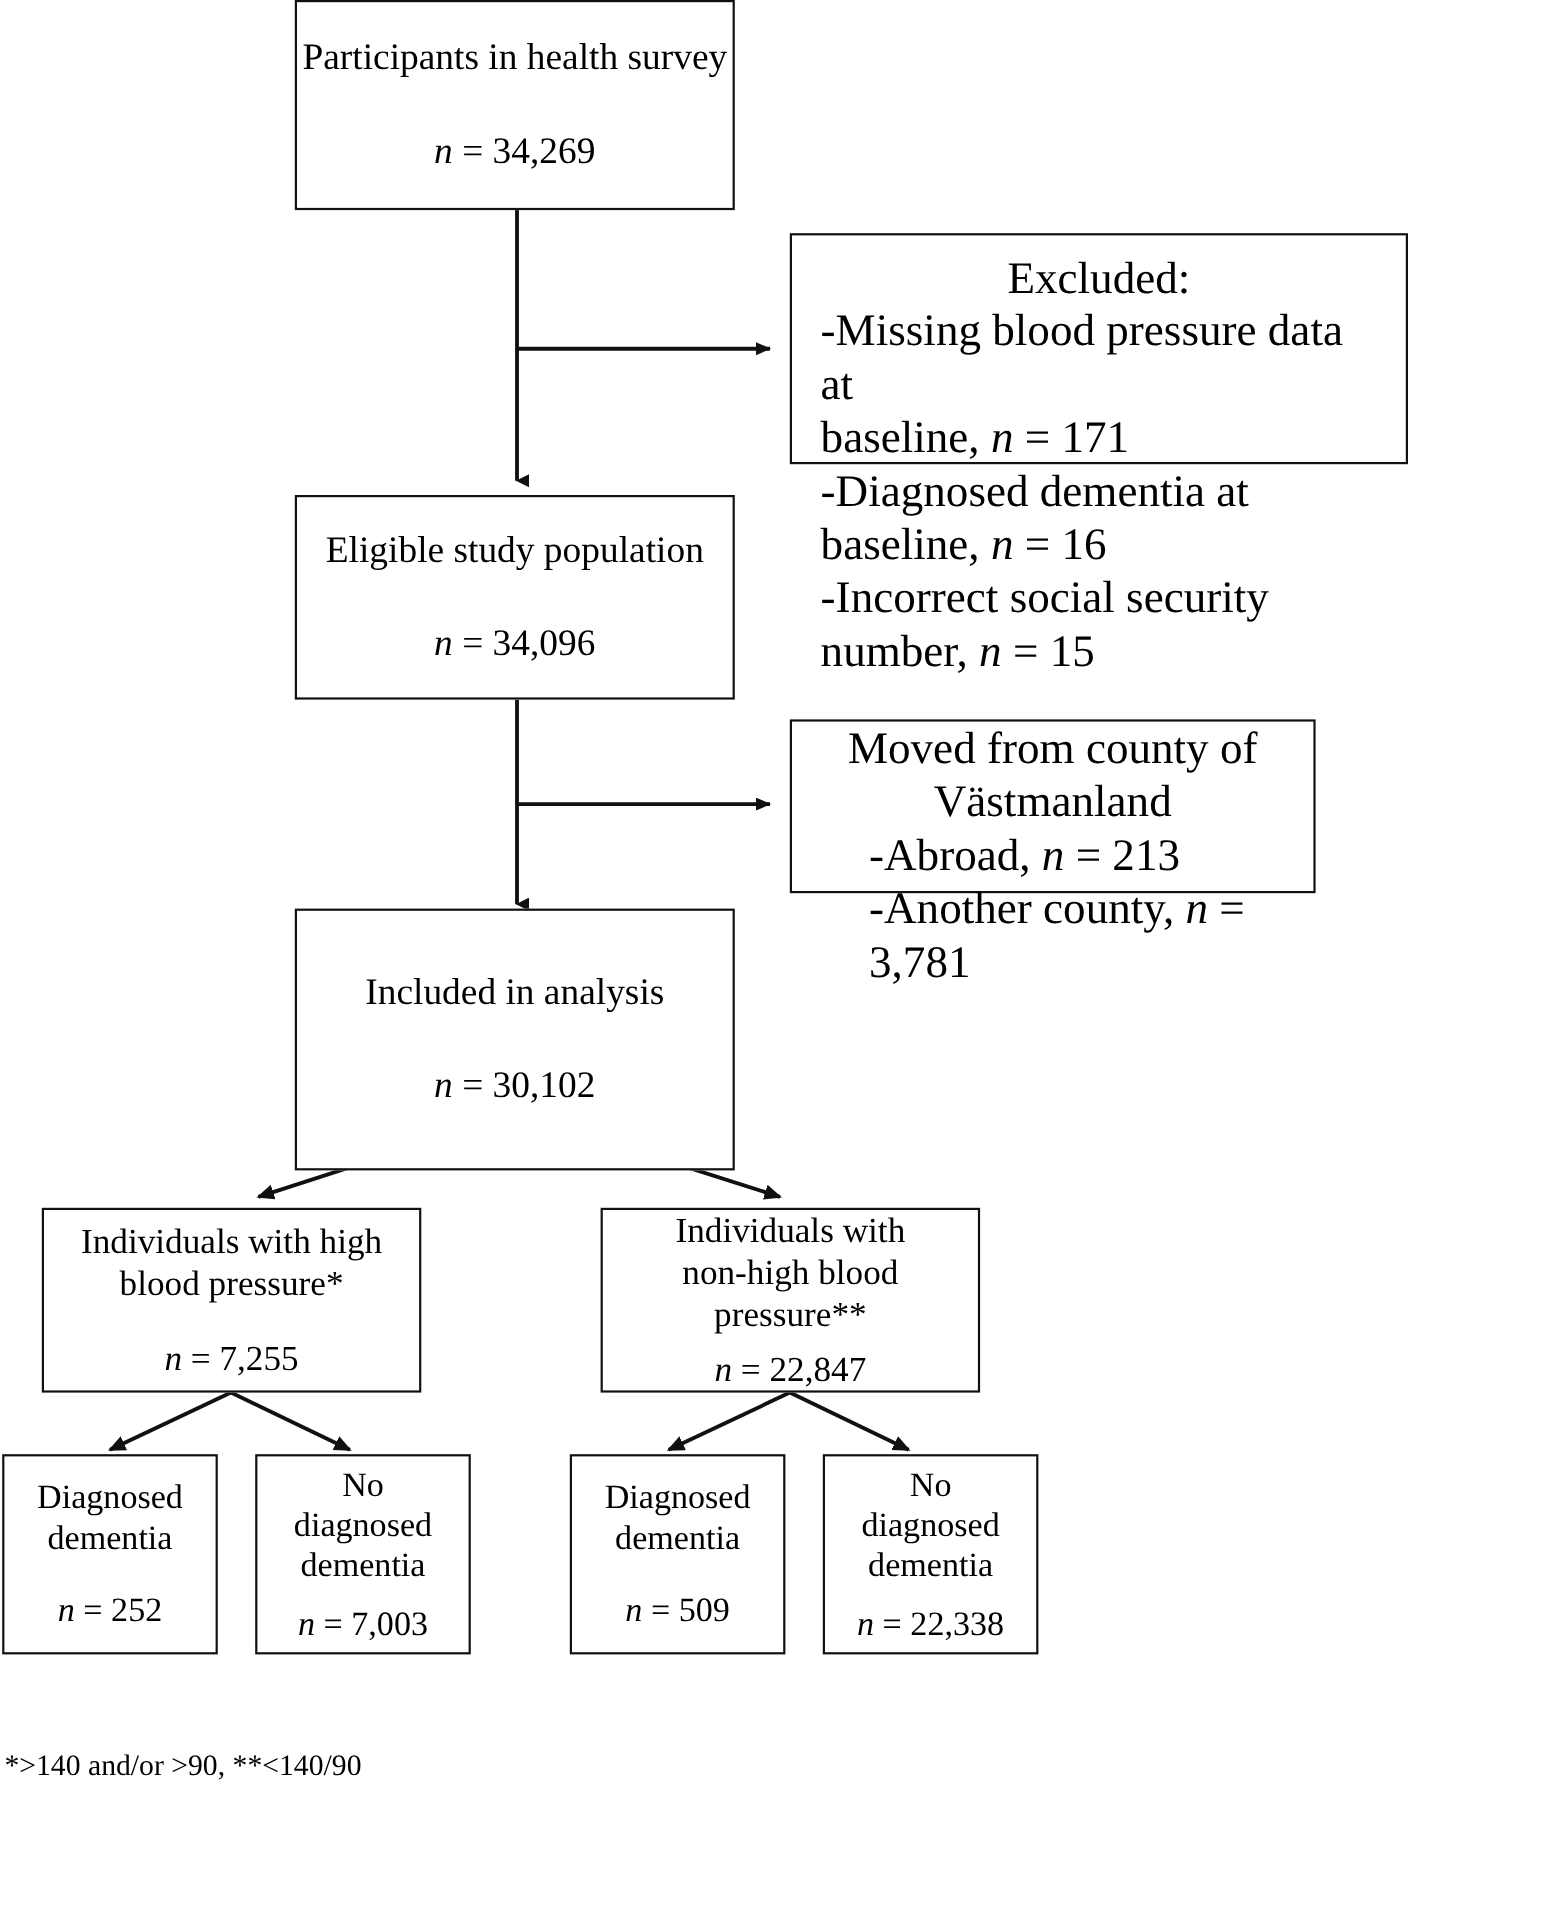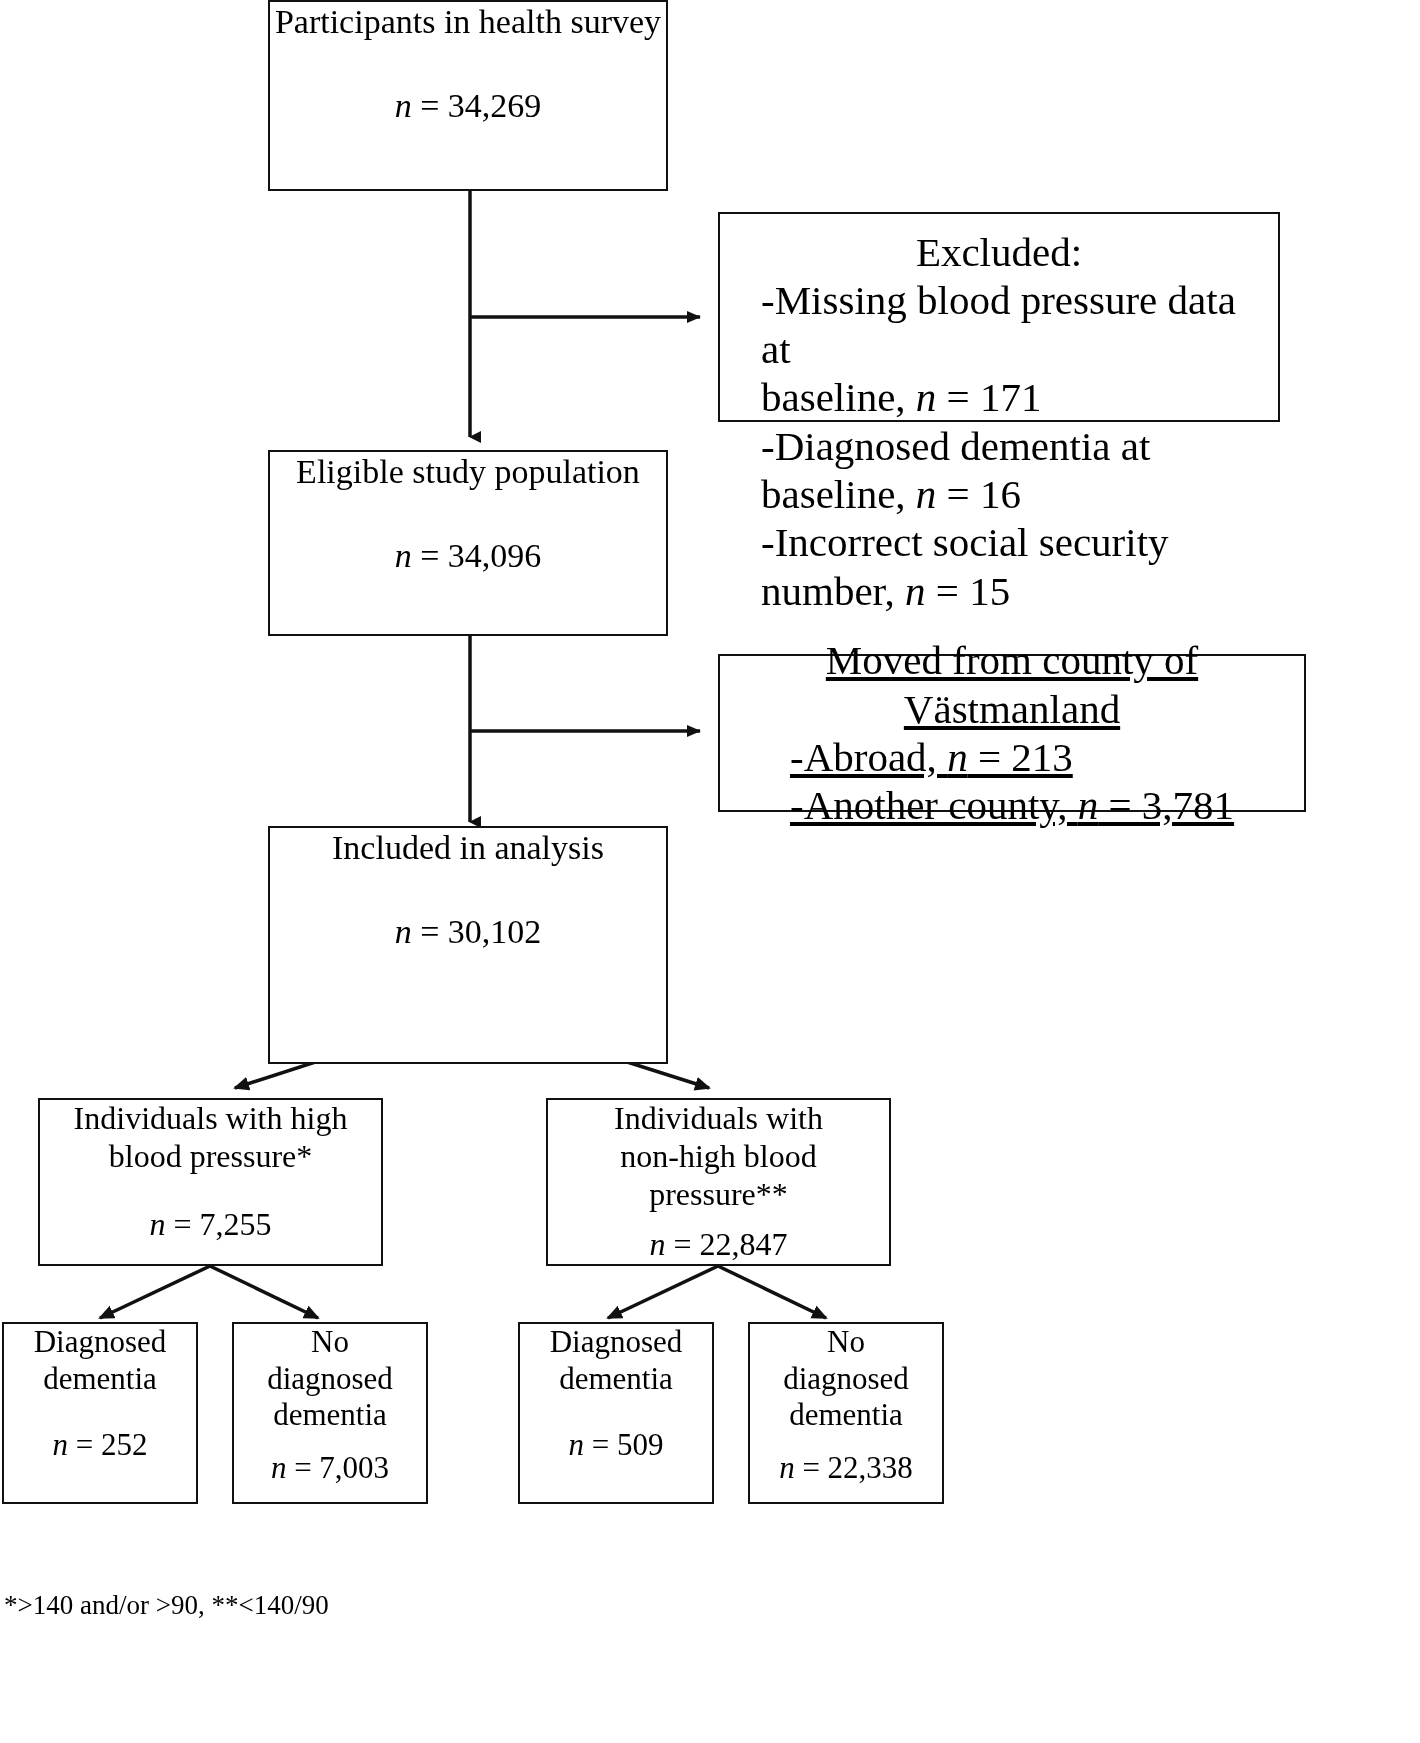--- a/index.html
+++ b/index.html
@@ -26,20 +26,21 @@
     height: 1743px;
     pointer-events: none;
   }
   .box {
     position: absolute;
     box-sizing: border-box;
     border: 2.5px solid #111111;
     background: #ffffff;
     display: flex;
     flex-direction: column;
+    justify-content: center;
     align-items: center;
   }
   .box .line {
     display: block;
     width: 100%;
     text-align: center;
     line-height: 1.18;
   }
   .box.left-align .line {
     text-align: left;
@@ -51,21 +52,21 @@
   .gap-lg { height: 44px; }
   .gap-md { height: 30px; }
   .gap-sm { height: 16px; }
   i.nv { font-style: italic; }
   .footnote {
     position: absolute;
     font-size: 27px;
     white-space: nowrap;
   }
   .pad-x {
-    padding-left: 41px;
+    padding-left: 26px;
     padding-right: 18px;
     box-sizing: border-box;
     width: 100%;
   }
   .indent {
     padding-left: 70px;
   }
   .center-head {
     text-align: center !important;
     width: 100%;
@@ -121,21 +122,21 @@
     <span class="line t33 pad-x"><span>-Diagnosed dementia at baseline, </span><i class="nv">n</i><span> = 16</span></span>
     <span class="line t33 pad-x"><span>-Incorrect social security number, </span><i class="nv">n</i><span> = 15</span></span>
   </div>
 
   <div class="box" style="left:268px; top:450px; width:400px; height:186px;">
     <span class="line t34">Eligible study population</span>
     <span class="gap-lg"></span>
     <span class="line t34"><i class="nv">n</i> <span>= 34,096</span></span>
   </div>
 
-  <div class="box left-align" style="left:718px; top:654px; width:588px; height:158px; justify-content:center;text-decoration:underline;">
+  <div class="box left-align" style="left:718px; top:654px; width:478px; height:158px; justify-content:space-between;">
     <span class="line t33 center-head">Moved from county of Västmanland</span>
     <span class="gap-sm"></span>
     <span class="line t33 pad-x indent"><span>-Abroad, </span><i class="nv">n</i><span> = 213</span></span>
     <span class="line t33 pad-x indent"><span>-Another county, </span><i class="nv">n</i><span> = 3,781</span></span>
   </div>
 
   <div class="box" style="left:268px; top:826px; width:400px; height:238px;">
     <span class="line t34">Included in analysis</span>
     <span class="gap-lg"></span>
     <span class="line t34"><i class="nv">n</i> <span>= 30,102</span></span>

